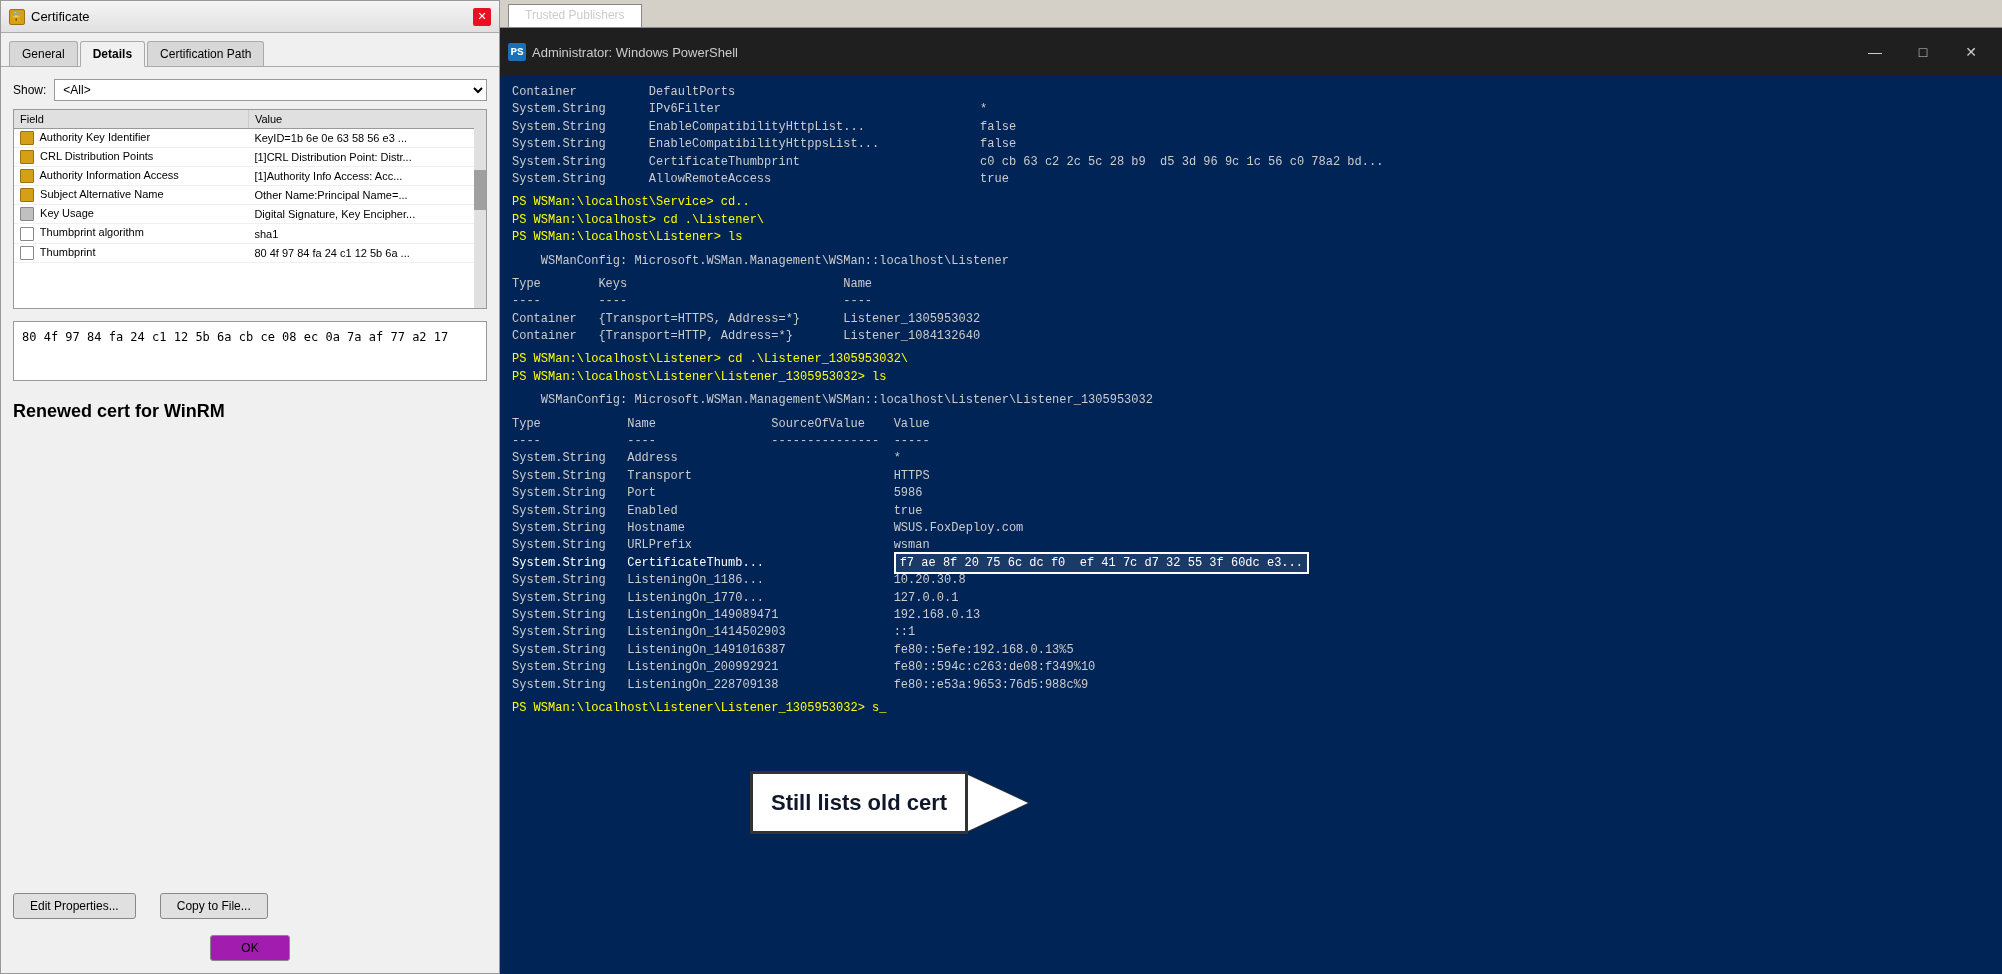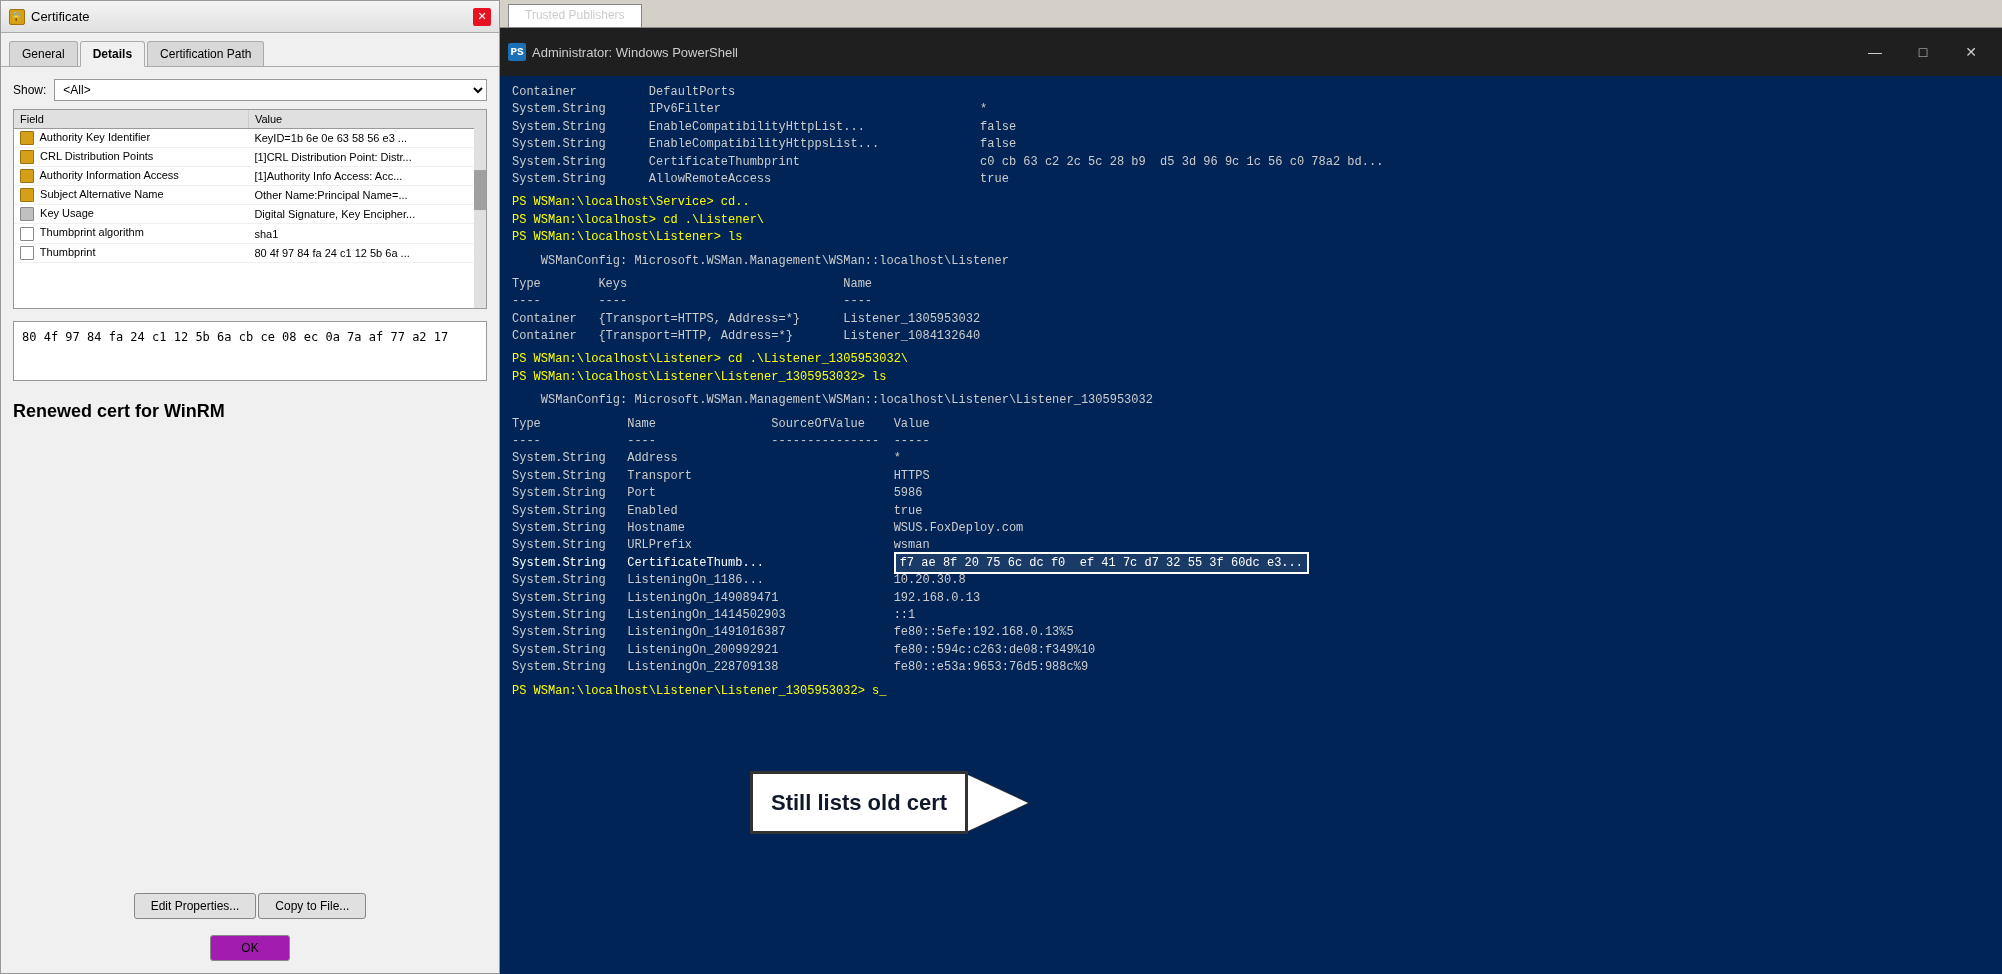--- a/index.html
+++ b/index.html
@@ -196,24 +196,24 @@
     .cert-renewed-label {
       font-size: 18px;
       font-weight: bold;
       color: #000;
       margin-top: 8px;
       padding: 4px 0;
     }
 
     .cert-buttons {
       display: flex;
-      gap: 2px;
+      gap: 24px;
       margin-top: auto;
       padding-top: 8px;
-      justify-content: center;
+      justify-content: flex-start;
     }
 
     .cert-btn {
       padding: 5px 16px;
       font-size: 12px;
       background: #e0e0e0;
       border: 1px solid #888;
       cursor: pointer;
       border-radius: 3px;
     }
@@ -520,20 +520,21 @@
       <div class="ps-line normal">Type            Name                SourceOfValue    Value</div>
       <div class="ps-line normal">----            ----                ---------------  -----</div>
       <div class="ps-line normal">System.String   Address                              *</div>
       <div class="ps-line normal">System.String   Transport                            HTTPS</div>
       <div class="ps-line normal">System.String   Port                                 5986</div>
       <div class="ps-line normal">System.String   Enabled                              true</div>
       <div class="ps-line normal">System.String   Hostname                             WSUS.FoxDeploy.com</div>
       <div class="ps-line normal">System.String   URLPrefix                            wsman</div>
       <div class="ps-line highlight" style="color: rgb(255, 255, 255);">System.String   CertificateThumb...                  <span class="cert-thumbprint-highlight">f7 ae 8f 20 75 6c dc f0  ef 41 7c d7 32 55 3f 60dc e3...</span></div>
       <div class="ps-line normal">System.String   ListeningOn_1186...                  10.20.30.8</div>
+      <div class="ps-line normal">System.String   ListeningOn_1770...                  127.0.0.1</div>
       <div class="ps-line normal">System.String   ListeningOn_149089471                192.168.0.13</div>
       <div class="ps-line normal">System.String   ListeningOn_1414502903               ::1</div>
       <div class="ps-line normal">System.String   ListeningOn_1491016387               fe80::5efe:192.168.0.13%5</div>
       <div class="ps-line normal">System.String   ListeningOn_200992921                fe80::594c:c263:de08:f349%10</div>
       <div class="ps-line normal">System.String   ListeningOn_228709138                fe80::e53a:9653:76d5:988c%9</div>
       <div class="ps-line empty" style="height: 6px;">&nbsp;</div>
       <div class="ps-line prompt" style="color: rgb(255, 255, 0);">PS WSMan:\localhost\Listener\Listener_1305953032&gt; s_</div>
       <div class="annotation-container">
         <div class="annotation-box">Still lists old cert</div>
         <div class="annotation-arrow"></div>

